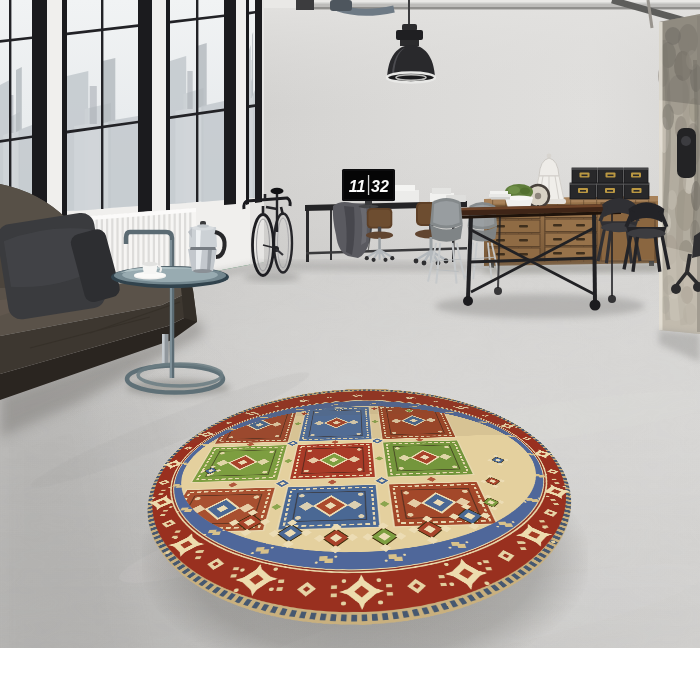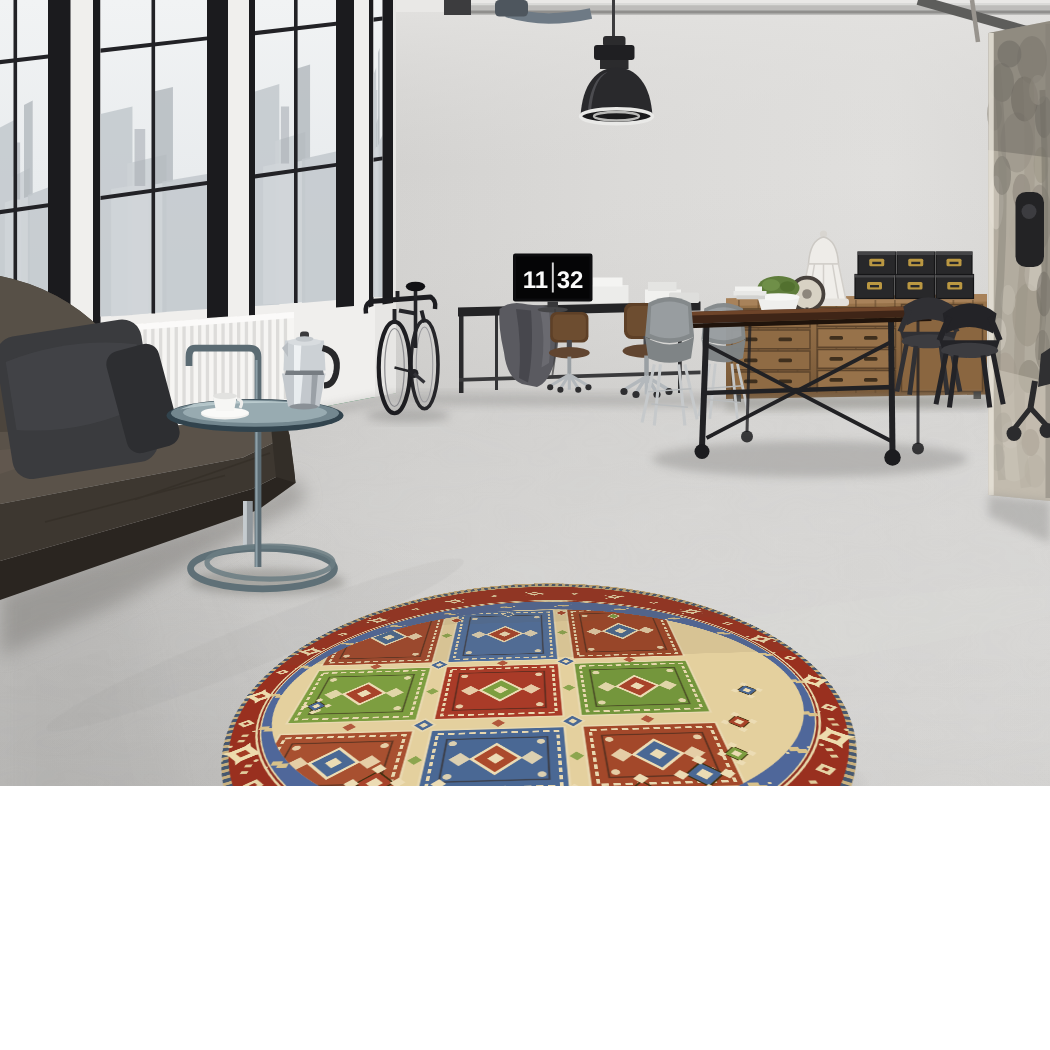--- a/index.html
+++ b/index.html
@@ -1,15 +1,15 @@
 <!DOCTYPE html>
 <html><head><meta charset="utf-8">
 <style>
 html,body{margin:0;padding:0;}
-#scene{position:relative;width:700px;height:524px;overflow:hidden;background:#15803d;font-family:"Liberation Sans",sans-serif;}
+#scene{position:relative;width:700px;height:648px;overflow:hidden;background:#15803d;font-family:"Liberation Sans",sans-serif;font-style:italic;}
 #rugwrap{position:absolute;left:358px;top:459px;width:0;height:0;transform:rotate(-1.6deg);}
 #rug3d{position:absolute;left:-400px;top:-400px;width:800px;height:800px;border-radius:50%;overflow:hidden;transform:perspective(410.7px) rotateX(59.45deg) scale(0.4843);}
 </style></head><body>
 <div id="scene">
 <svg width="700" height="700" viewBox="0 0 700 700" style="position:absolute;left:0;top:0">
       <defs>
 <linearGradient id="bwall" x1="0" y1="0" x2="1" y2="0">
  <stop offset="0" stop-color="#d3d2d0"></stop>
           <stop offset="0.35" stop-color="#dbdad8"></stop>
  <stop offset="0.75" stop-color="#e0dfdd"></stop>

